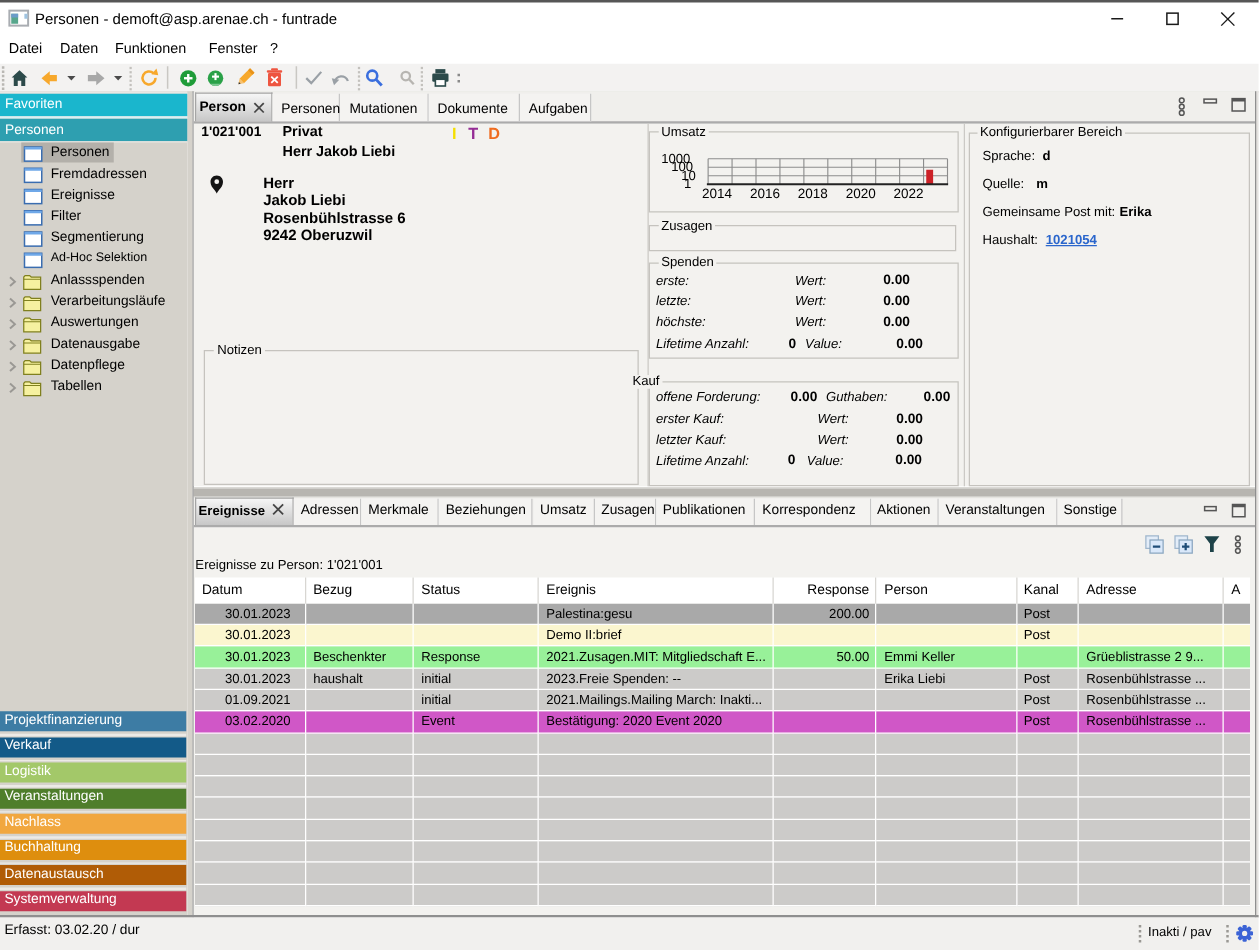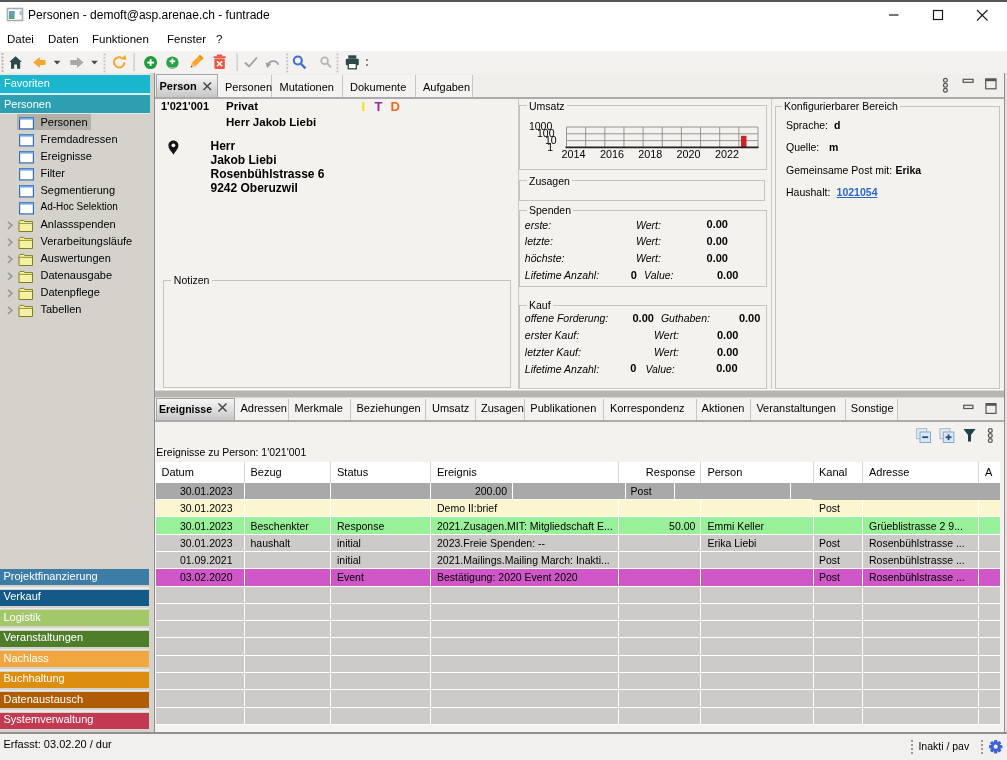--- a/index.html
+++ b/index.html
@@ -313,21 +313,21 @@
 <div class="t b" style="top:236px;right:279px;font-size:11px;">0.00</div>
 <div class="t i" style="left:524.8px;top:253px;">höchste:</div>
 <div class="t i" style="top:253px;right:346.1px;">Wert:</div>
 <div class="t b" style="top:252.8px;right:279px;font-size:11px;">0.00</div>
 <div class="t i" style="left:524.8px;top:270.3px;">Lifetime Anzahl:</div>
 <div class="t b" style="top:270.1px;right:370.1px;font-size:11px;">0</div>
 <div class="t i" style="left:644.1px;top:270.3px;">Value:</div>
 <div class="t b" style="top:270.1px;right:268.6px;font-size:11px;">0.00</div>
 
 <div class="abs" style="left:519px;top:305px;width:247.5px;height:84px;border:1px solid #c5c3be;box-sizing:border-box;"></div>
-<div class="t" style="left:527px;top:300.2px;font-size:10.5px;background:#f3f2ef;padding:0 2px;">Kauf</div>
+<div class="t" style="left:504px;top:300.2px;font-size:10.5px;background:#f3f2ef;padding:0 2px;">Kauf</div>
 <div class="t i" style="left:524.8px;top:313.2px;">offene Forderung:</div>
 <div class="t b" style="top:313px;right:353.1px;font-size:11px;">0.00</div>
 <div class="t i" style="left:660.9px;top:313.2px;">Guthaben:</div>
 <div class="t b" style="top:313px;right:246.7px;font-size:11px;">0.00</div>
 <div class="t i" style="left:524.8px;top:329.9px;">erster Kauf:</div>
 <div class="t i" style="top:329.9px;right:328px;">Wert:</div>
 <div class="t b" style="top:329.7px;right:268.6px;font-size:11px;">0.00</div>
 <div class="t i" style="left:524.8px;top:346.7px;">letzter Kauf:</div>
 <div class="t i" style="top:346.7px;right:328px;">Wert:</div>
 <div class="t b" style="top:346.5px;right:268.6px;font-size:11px;">0.00</div>
@@ -427,20 +427,21 @@
         <div class="c c5">Response</div>
         <div class="c c6">Person</div>
         <div class="c c7">Kanal</div>
         <div class="c c8">Adresse</div>
         <div class="c c9">A</div>
 </div>
 <div class="r" style="background:#a9a9a9;">
  <div class="c c1">30.01.2023</div>
         <div class="c c2"></div>
         <div class="c c3"></div>
+        <div class="c c4">Palestina:gesu</div>
         <div class="c c5">200.00</div>
         <div class="c c6"></div>
         <div class="c c7">Post</div>
         <div class="c c8"></div>
         <div class="c c9"></div>
 </div>
 <div class="r" style="background:#fbf6cf;">
  <div class="c c1">30.01.2023</div>
         <div class="c c2"></div>
         <div class="c c3"></div>

